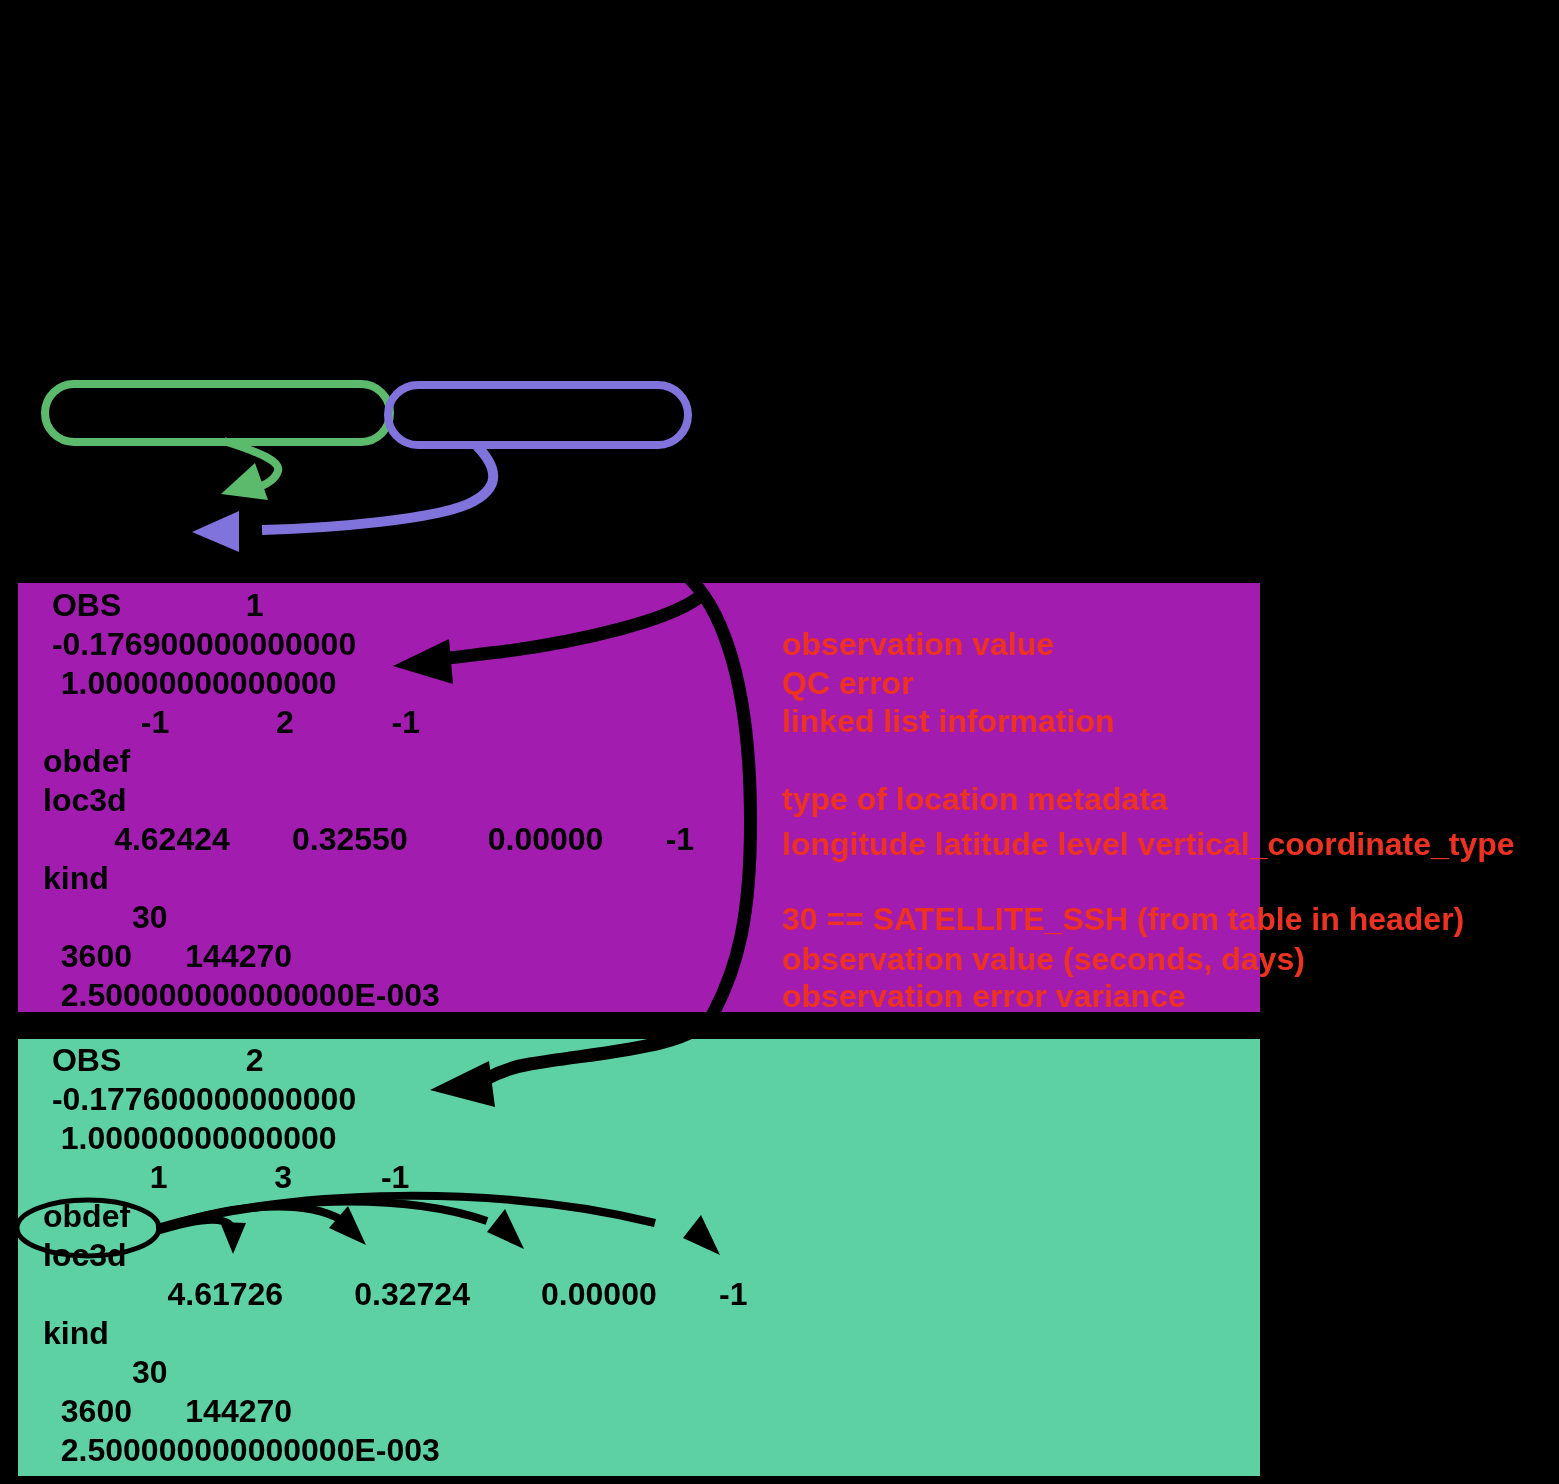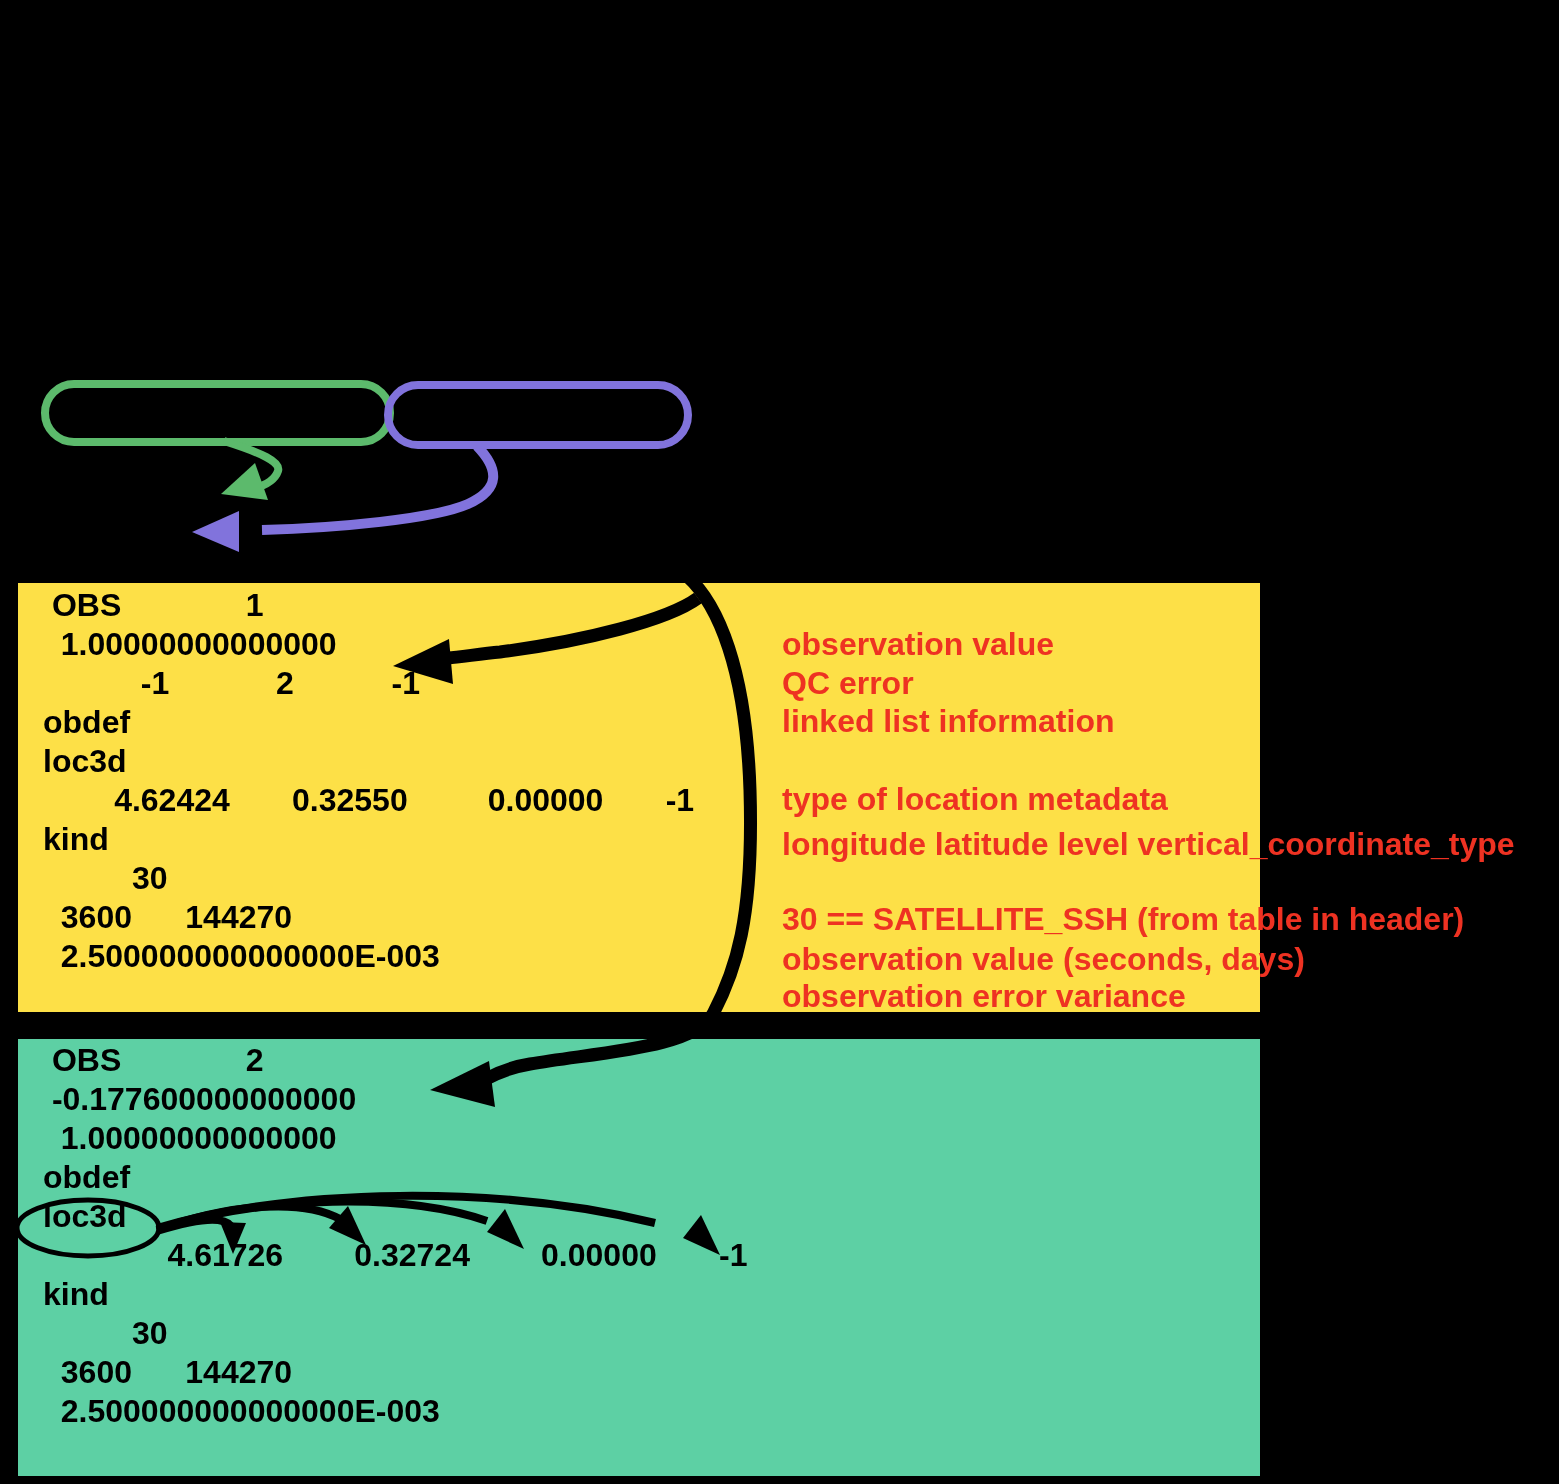--- a/index.html
+++ b/index.html
@@ -10,21 +10,21 @@
     overflow:hidden;
     font-family:"Liberation Sans", sans-serif;
   }
   .block{
     position:absolute;
     left:18px;
     width:1242px;
   }
   #obs1{
     top:583px;height:429px;
-    background:#fde047;
+    background:#a21caf;
     padding:3px 0 0 25px;
     box-sizing:border-box;
   }
   #obs2{
     top:1015px;height:437px;
     background:#5dd0a4;
     padding:2px 0 0 25px;
     box-sizing:border-box;
     margin-top:24px;
   }
@@ -63,35 +63,37 @@
     pointer-events:none;
   }
 </style>
 </head>
 <body>
 
 <div id="canvas">
 
   <div id="obs1" class="block">
     <div class="code-line"> OBS              1</div>
+    <div class="code-line"> -0.176900000000000</div>
     <div class="code-line">  1.00000000000000</div>
     <div class="code-line">           -1            2           -1</div>
     <div class="code-line">obdef</div>
     <div class="code-line">loc3d</div>
     <div class="code-line">        4.62424       0.32550         0.00000       -1</div>
     <div class="code-line">kind</div>
     <div class="code-line">          30</div>
     <div class="code-line">  3600      144270</div>
     <div class="code-line">  2.500000000000000E-003</div>
   </div>
 
   <div id="obs2" class="block">
     <div class="code-line"> OBS              2</div>
     <div class="code-line"> -0.177600000000000</div>
     <div class="code-line">  1.00000000000000</div>
+    <div class="code-line">            1            3          -1</div>
     <div class="code-line">obdef</div>
     <div class="code-line">loc3d</div>
     <div class="code-line">              4.61726        0.32724        0.00000       -1</div>
     <div class="code-line">kind</div>
     <div class="code-line">          30</div>
     <div class="code-line">  3600      144270</div>
     <div class="code-line">  2.500000000000000E-003</div>
   </div>
 
   <div id="annotations">

